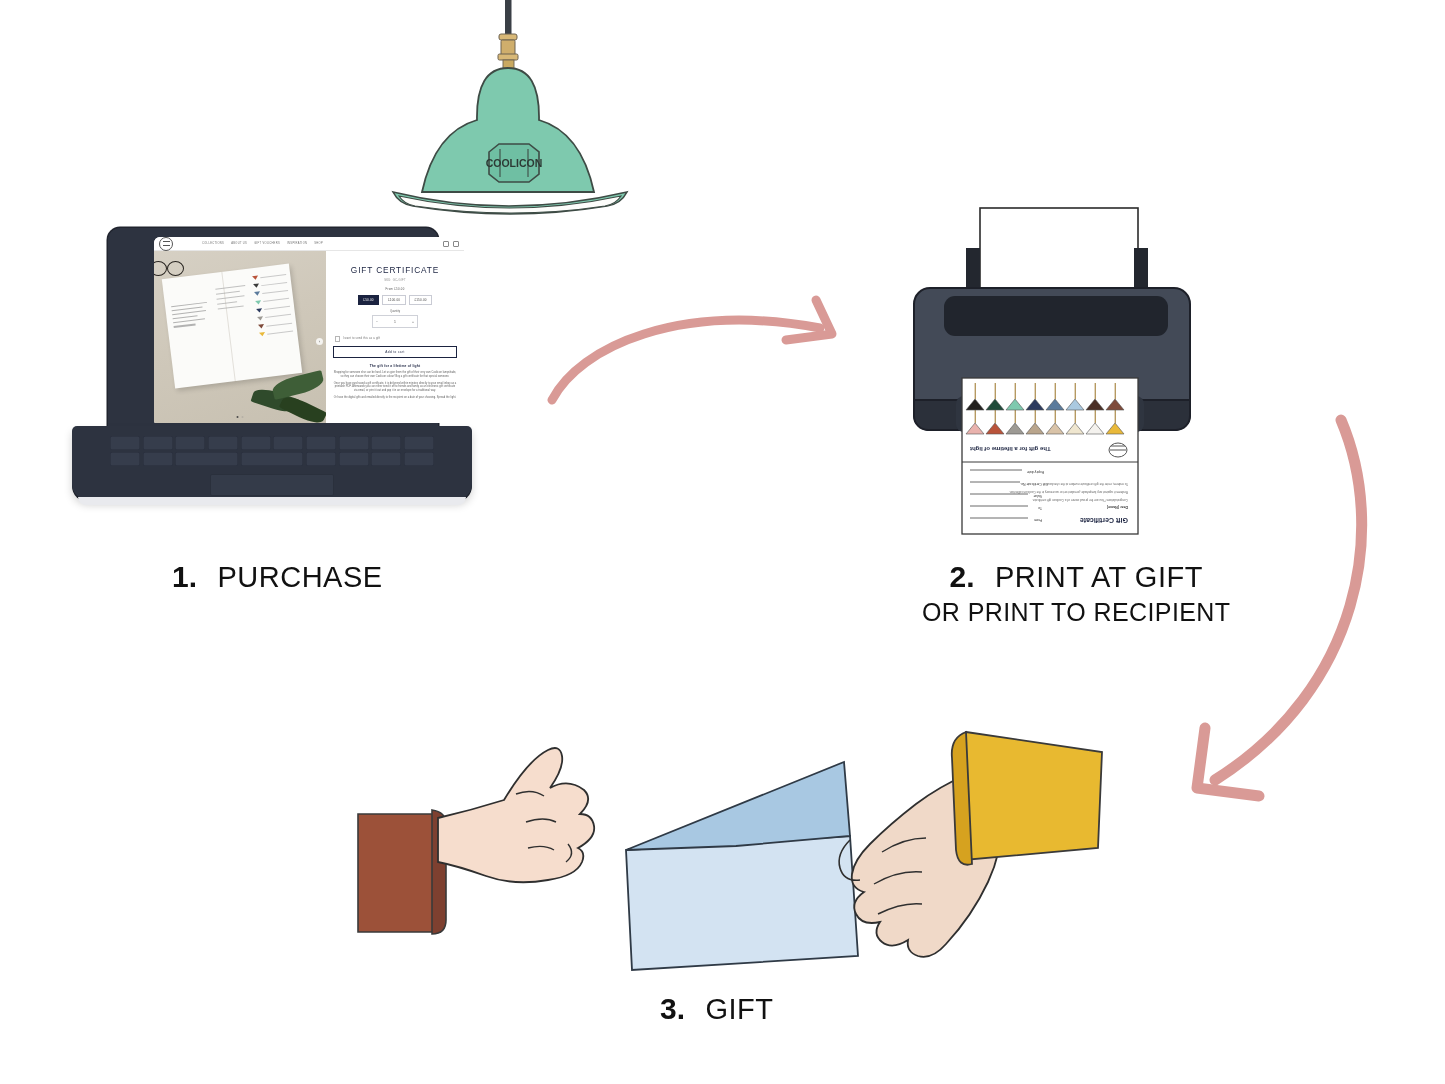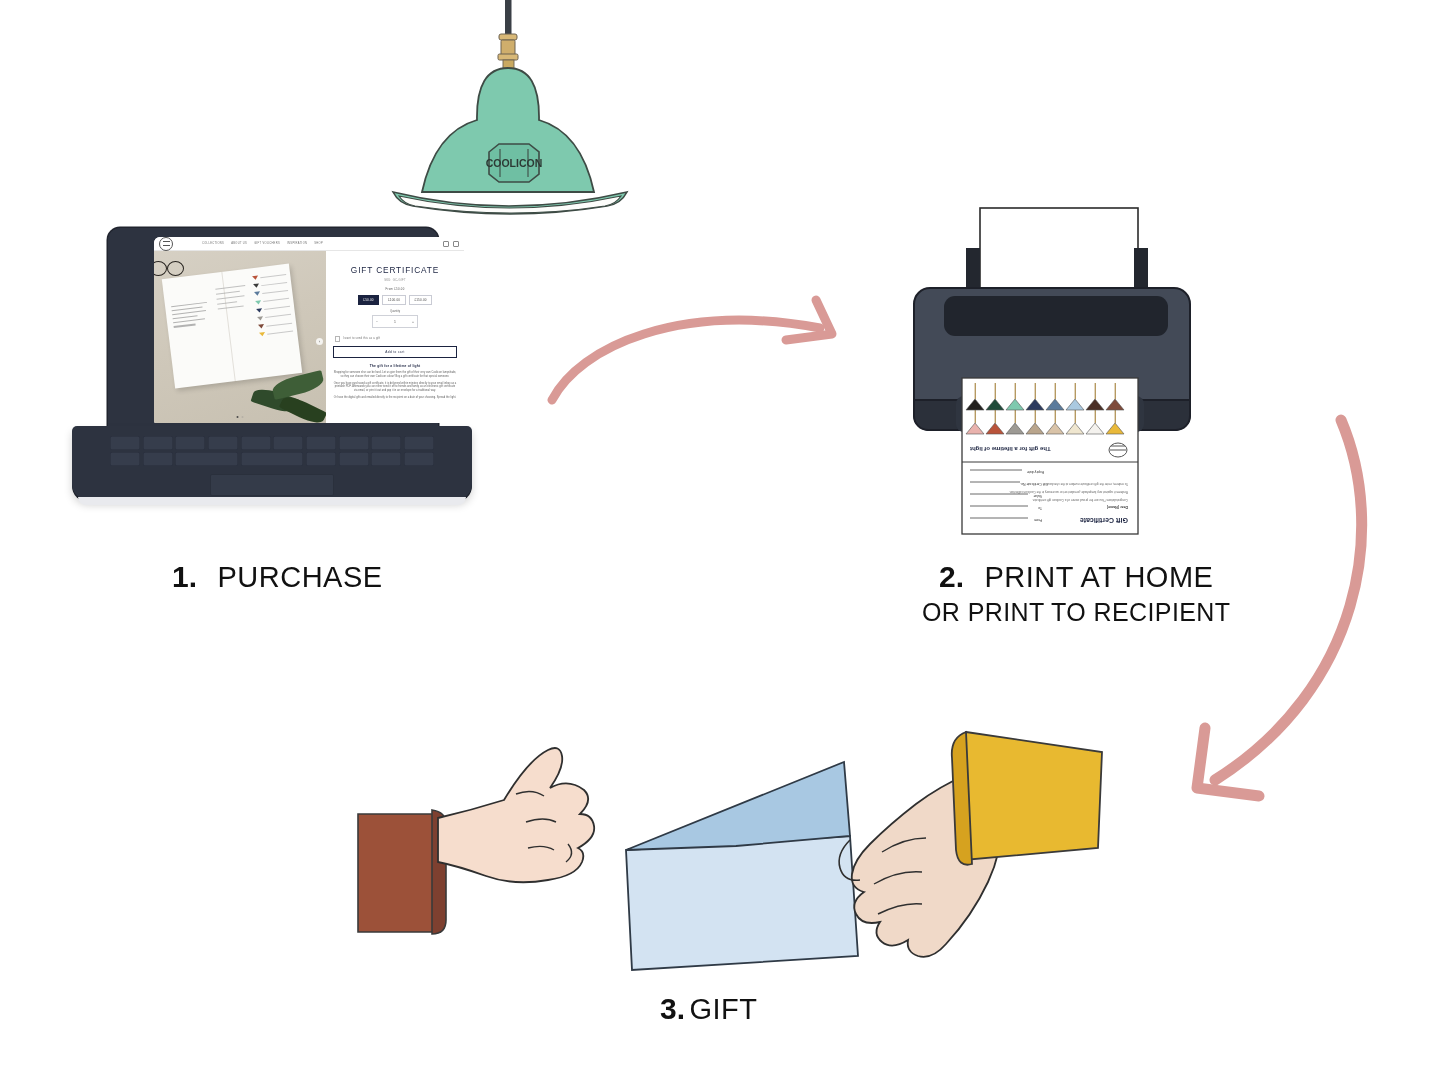--- a/index.html
+++ b/index.html
@@ -457,22 +457,22 @@
     </svg>
   </div>
 
   <div class="step-caption" style="left:172px;top:560px;text-align:center;">
     <span class="num">1.</span>
     <span class="lbl" style="margin-left:16px">PURCHASE</span>
   </div>
 
   <div class="step-caption" style="left:922px;top:560px;text-align:center;">
     <span class="num">2.</span>
-    <span class="lbl" style="margin-left:16px">PRINT AT HOME</span>
+    <span class="lbl" style="margin-left:16px">PRINT AT GIFT</span>
     <span class="sub">OR PRINT TO RECIPIENT</span>
   </div>
 
   <div class="step-caption" style="left:660px;top:992px;">
     <span class="num">3.</span>
-    <span class="lbl" style="">GIFT</span>
+    <span class="lbl" style="margin-left:16px">GIFT</span>
   </div>
 
 </div>
 
 </body></html>

